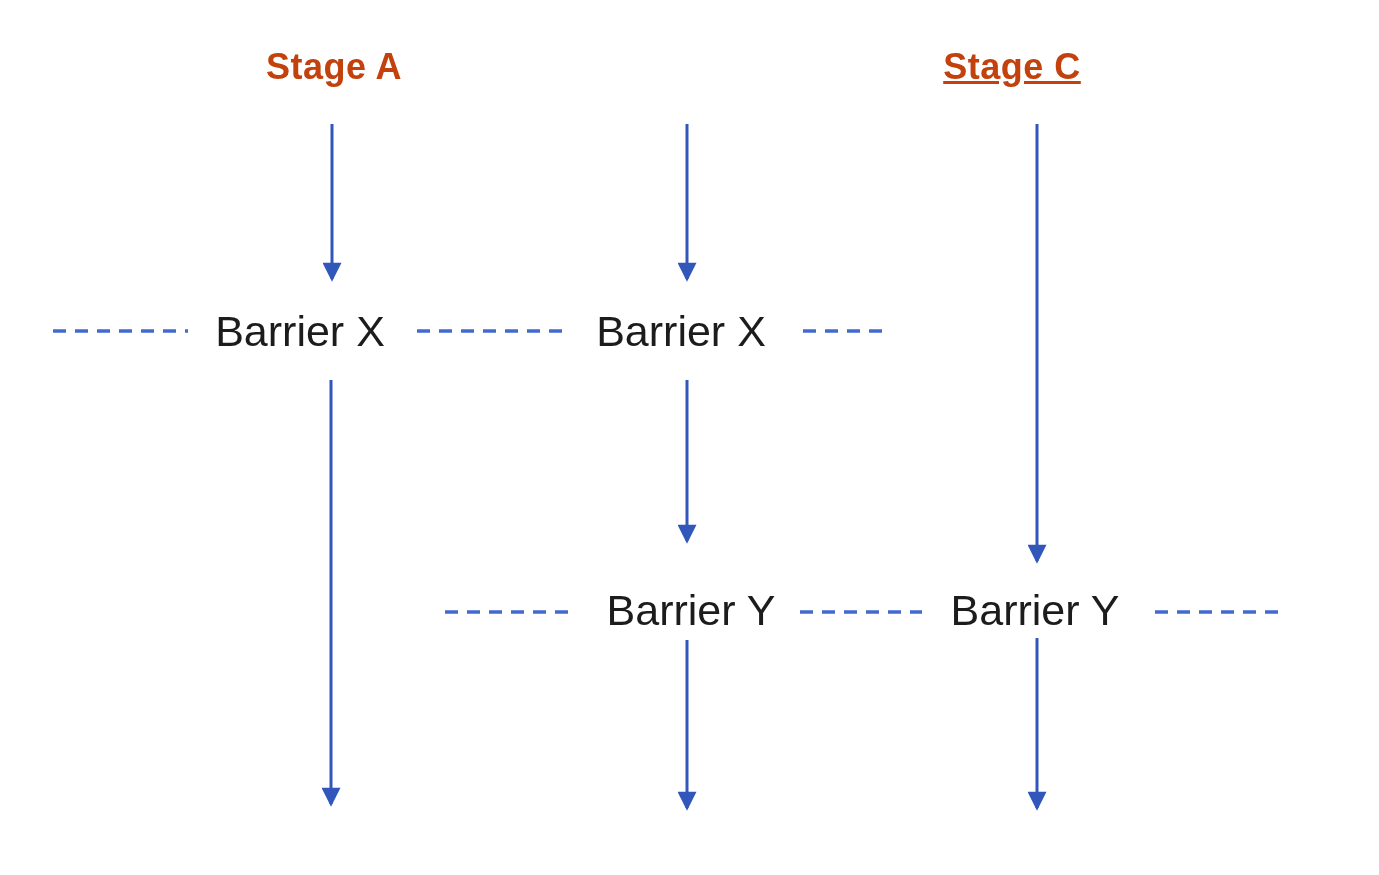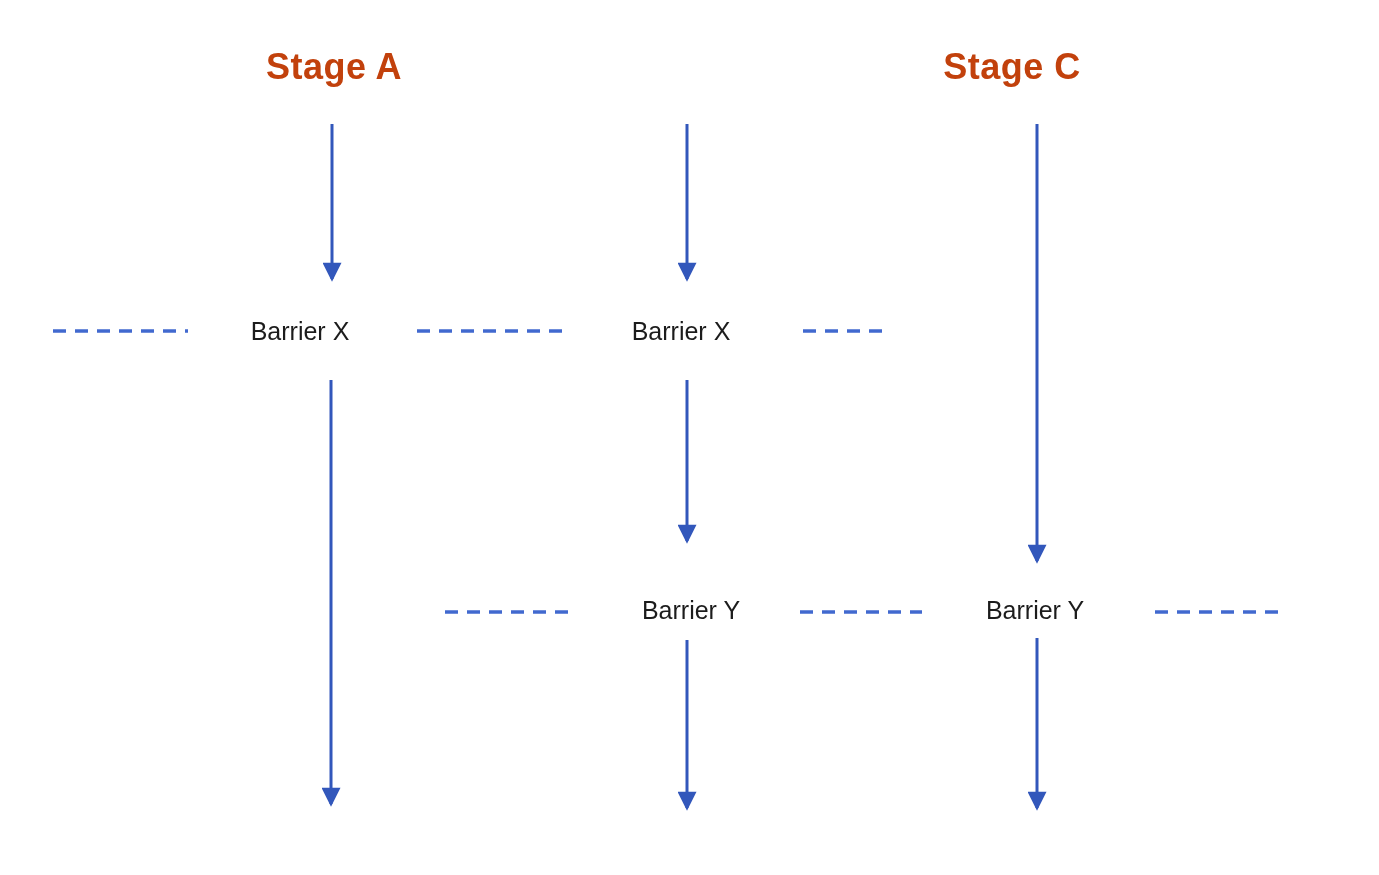--- a/index.html
+++ b/index.html
@@ -44,21 +44,21 @@
     transform: translateX(-50%);
     font-size: 36px;
     font-weight: bold;
     color: #c2410c;
     white-space: nowrap;
     letter-spacing: 0.5px;
   }
   .barrier-label {
     position: absolute;
     transform: translate(-50%, -50%);
-    font-size: 25px;
+    font-size: 43px;
     font-weight: normal;
     color: #1c1c1c;
     white-space: nowrap;
     background: #ffffff;
     padding: 0 6px;
   }
 </style>
 </head>
 <body>
 
@@ -84,21 +84,21 @@
     <line class="dash-line" x1="53" y1="331" x2="188" y2="331"></line>
     <line class="dash-line" x1="417" y1="331" x2="568" y2="331"></line>
     <line class="dash-line" x1="803" y1="331" x2="888" y2="331"></line>
 
     <line class="dash-line" x1="445" y1="612" x2="573" y2="612"></line>
     <line class="dash-line" x1="800" y1="612" x2="922" y2="612"></line>
     <line class="dash-line" x1="1155" y1="612" x2="1282" y2="612"></line>
   </svg>
 
   <div class="stage-label" style="left:334px; top:46px;">Stage A</div>
-  <div class="stage-label" style="left:1012px; top:46px;">Stage C</div>
+  <div class="stage-label" style="left:1012px; top:46px;text-decoration:underline;">Stage C</div>
 
   <div class="barrier-label" style="left:300px; top:331px;">Barrier X</div>
   <div class="barrier-label" style="left:681px; top:331px;">Barrier X</div>
 
   <div class="barrier-label" style="left:691px; top:610px;">Barrier Y</div>
   <div class="barrier-label" style="left:1035px; top:610px;">Barrier Y</div>
 
 </div>
 
 </body></html>

